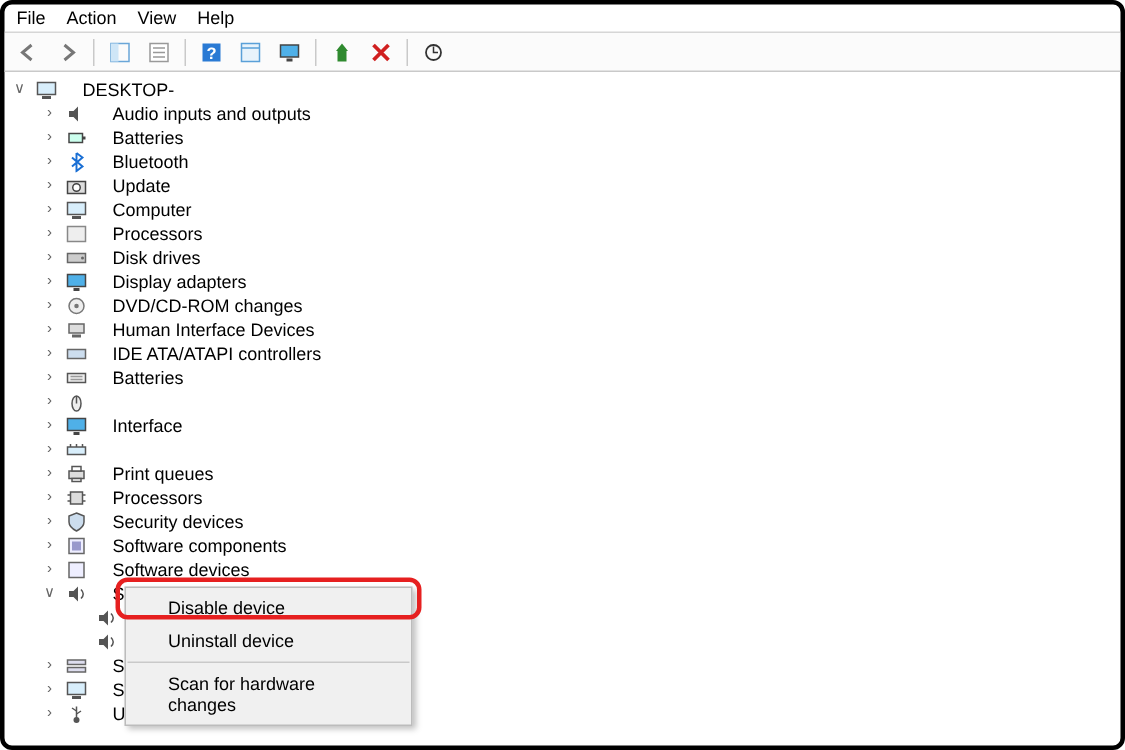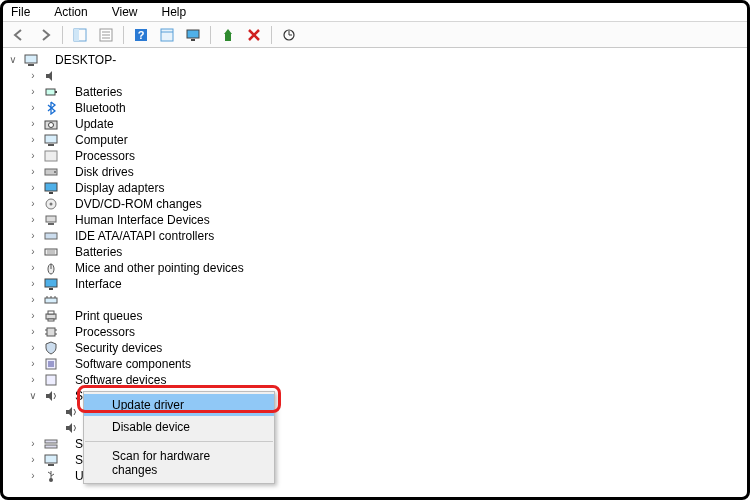--- a/index.html
+++ b/index.html
@@ -10,21 +10,21 @@
     background: #fff;
     width: 750px;
     height: 500px;
     border: 3px solid #000;
     border-radius: 8px;
     position: relative;
     overflow: hidden;
   }
   .menubar {
     display: flex;
-    gap: 24px;
+    gap: 14px;
     padding: 2px 8px;
     border-bottom: 1px solid #d6d6d6;
     font-size: 12px;
   }
   .menubar span { cursor: default; }
   .toolbar {
     display: flex;
     align-items: center;
     gap: 2px;
     padding: 2px 4px;
@@ -180,20 +180,21 @@
     <span class="lbl">DESKTOP-</span>
   </div>
   <div class="children" id="rootChildren">
       <div class="node">
         <span class="exp">›</span>
         <span class="ico">
           <svg width="14" height="14" viewBox="0 0 14 14">
             <path d="M2 5 L5 5 L8 2 L8 12 L5 9 L2 9 Z" fill="#555"></path>
           </svg>
         </span>
+        <span class="lbl">Audio inputs and outputs</span>
       </div>
       <div class="node">
         <span class="exp">›</span>
         <span class="ico">
           <svg width="14" height="14" viewBox="0 0 14 14">
             <rect x="2" y="4" width="9" height="6" stroke="#444" fill="#cfe"></rect>
             <rect x="11" y="6" width="2" height="2" fill="#444"></rect>
           </svg>
         </span>
         <span class="lbl">Batteries</span>
@@ -297,21 +298,20 @@
         <span class="lbl">Batteries</span>
       </div>
       <div class="node">
         <span class="exp">›</span>
         <span class="ico">
           <svg width="14" height="14" viewBox="0 0 14 14">
             <ellipse cx="7" cy="8" rx="3" ry="5" stroke="#555" fill="#eee"></ellipse>
             <line x1="7" y1="3" x2="7" y2="8" stroke="#555"></line>
           </svg>
         </span>
-        <span class="lbl">Mice and other pointing devices</span>
       </div>
       <div class="node">
         <span class="exp">›</span>
         <span class="ico">
           <svg width="14" height="14" viewBox="0 0 14 14">
             <rect x="1" y="2" width="12" height="8" stroke="#444" fill="#4fb0e8"></rect>
             <rect x="5" y="11" width="4" height="2" fill="#444"></rect>
           </svg>
         </span>
         <span class="lbl">Interface</span>
@@ -439,20 +439,20 @@
             <line x1="7" y1="11" x2="7" y2="2" stroke="#555"></line>
             <path d="M7 5 L4 3 M7 7 L10 5" stroke="#555" fill="none"></path>
           </svg>
         </span>
         <span class="lbl">Univ</span>
       </div>
     </div>
 </div>
 
 <div class="ctxmenu" style="left:80px; top:388px;">
-  <div class="ctxitem selected">Update driver</div>
   <div class="ctxitem">Disable device</div>
+  <div class="ctxitem">Uninstall device</div>
   <div class="ctxsep"></div>
   <div class="ctxitem">Scan for hardware changes</div>
 
 </div>
 
 <div class="redbox" style="left:74px; top:382px; width:204px; height:28px;"></div>
 
 </body></html>

